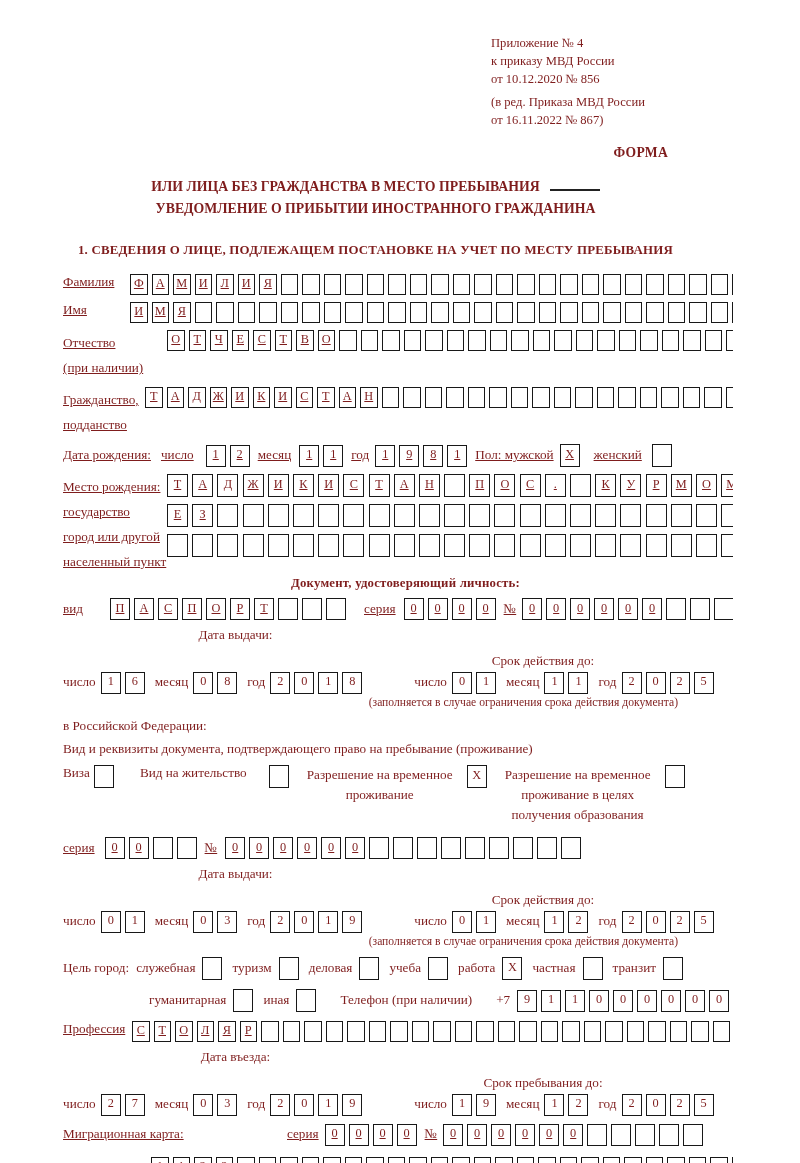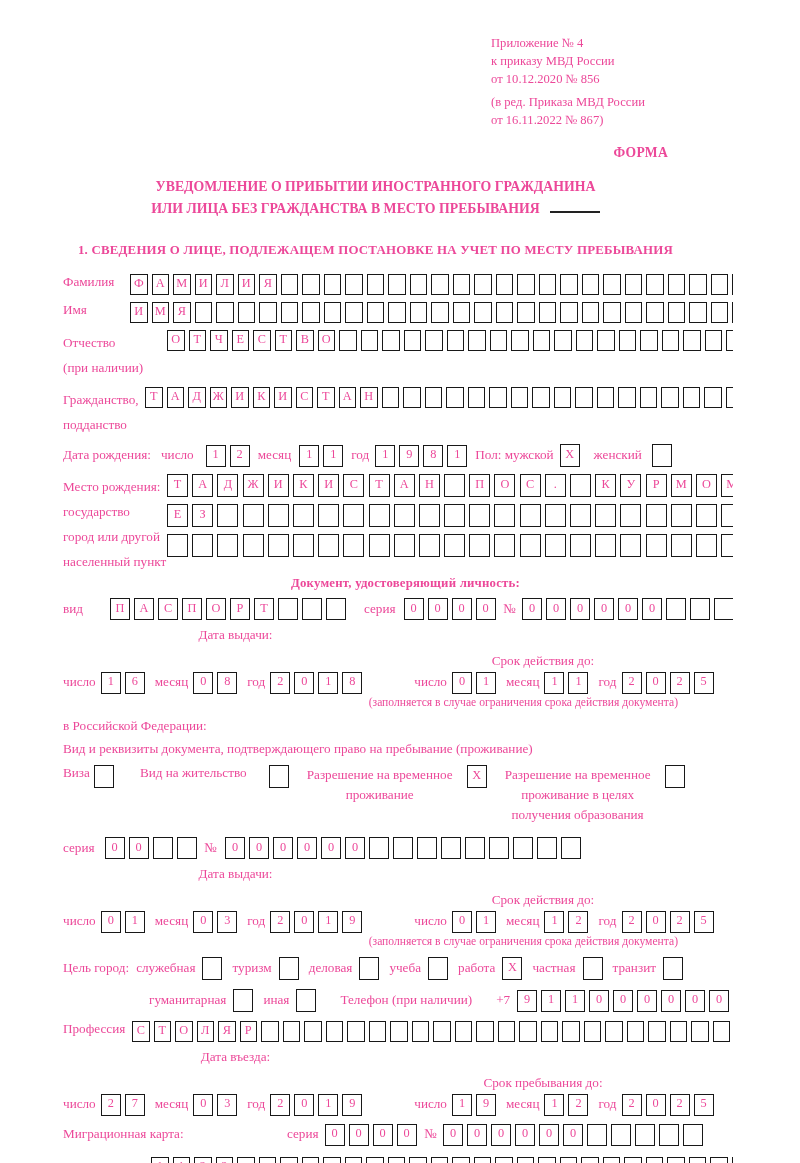--- a/index.html
+++ b/index.html
@@ -1,31 +1,31 @@
 <!DOCTYPE html>
 <html><head>
 <meta charset="utf-8">
 <style>
   html,body{margin:0;padding:0;background:#ffffff;}
   .page{
     width:733px;height:1163px;box-sizing:border-box;position:relative;overflow:hidden;
-    background:#fff;color:#ec4899;
+    background:#fff;color:#7f1d1d;
     font-family:"Liberation Serif","DejaVu Serif",serif;
     font-size:13.2px;line-height:1.25;
     padding:34px 25px 0 63px;
   }
   
   .hdr{width:205px;margin-left:auto;margin-right:12px;font-size:12.6px;line-height:18px;}
   .hdr-sub{margin-top:5px;}
   .forma{font-weight:bold;text-align:right;margin:16px 40px 0 0;font-size:13.6px;letter-spacing:.3px;}
   .title{text-align:center;font-weight:bold;font-size:13.8px;line-height:22px;margin-top:14px;margin-left:-20px;}
   .uline{display:inline-block;width:50px;border-bottom:2px solid #222;margin-left:10px;vertical-align:baseline;}
   .sec-title{text-align:center;font-weight:bold;font-size:12.9px;margin:22px 0 16px -20px;letter-spacing:.2px;}
 
-  .row{display:flex;align-items:flex-start;margin-bottom:7px;}
+  .row{display:flex;align-items:flex-start;margin-bottom:7px;text-decoration:underline;}
   .lbl{flex:none;white-space:nowrap;}
   .w67{width:67px;} .w82{width:82px;} .w104{width:104px;} .w47{width:47px;}
   .lblcol{flex:none;line-height:25px;}
   .cells{display:inline-flex;gap:4px;flex:none;}
   .cell{
     box-sizing:border-box;flex:none;width:17.5px;height:21px;
     border:1.7px solid #181818;display:inline-flex;align-items:center;justify-content:center;
     font-size:12.3px;padding-bottom:1px;background:#fff;
   }
   .md .cell{width:20px;height:22px;}
@@ -68,24 +68,24 @@
     <div>от 10.12.2020 № 856</div>
     <div class="hdr-sub">
       <div>(в ред. Приказа МВД России</div>
       <div>от 16.11.2022 № 867)</div>
     </div>
   </div>
 
   <div class="forma">ФОРМА</div>
 
   <div class="title">
-    <div>УВЕДОМЛЕНИЕ О ПРИБЫТИИ ИНОСТРАННОГО ГРАЖДАНИНА</div>
     <div>
       <span>ИЛИ ЛИЦА БЕЗ ГРАЖДАНСТВА В МЕСТО ПРЕБЫВАНИЯ</span><span class="uline"></span>
     </div>
+    <div>УВЕДОМЛЕНИЕ О ПРИБЫТИИ ИНОСТРАННОГО ГРАЖДАНИНА</div>
   </div>
 
   <div class="sec-title">1. СВЕДЕНИЯ О ЛИЦЕ, ПОДЛЕЖАЩЕМ ПОСТАНОВКЕ НА УЧЕТ ПО МЕСТУ ПРЕБЫВАНИЯ</div>
 
   <div class="row">
     <span class="lbl w67">Фамилия</span>
     <span class="cells">
         <span class="cell">Ф</span>
         <span class="cell">А</span>
         <span class="cell">М</span>

